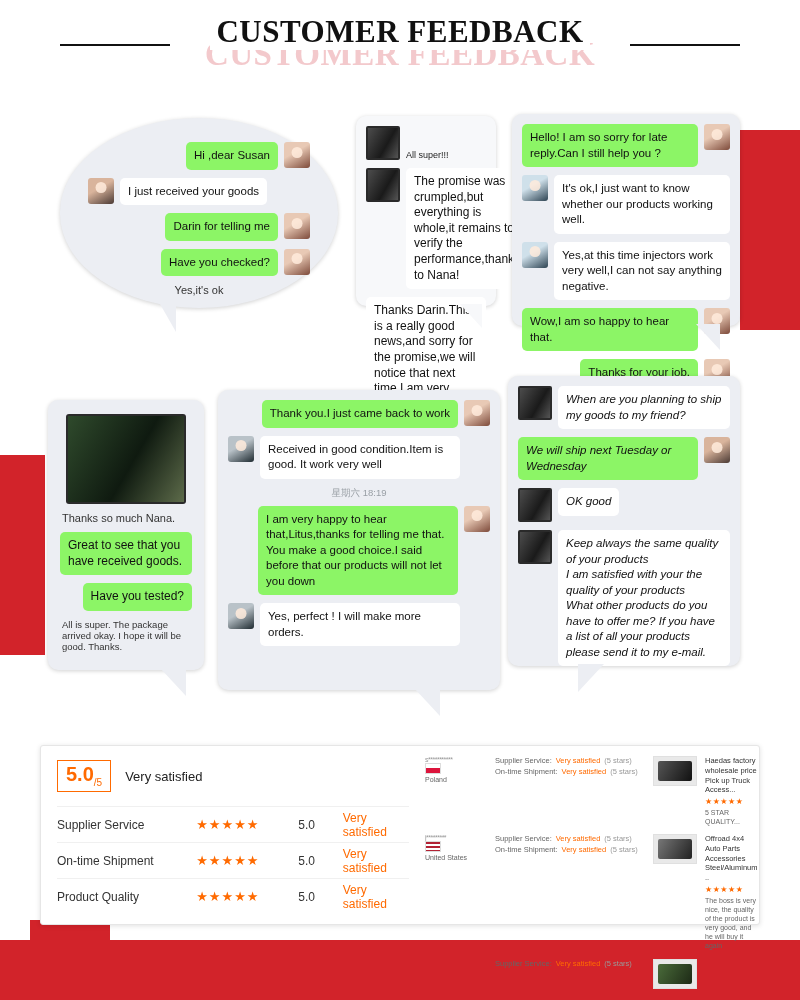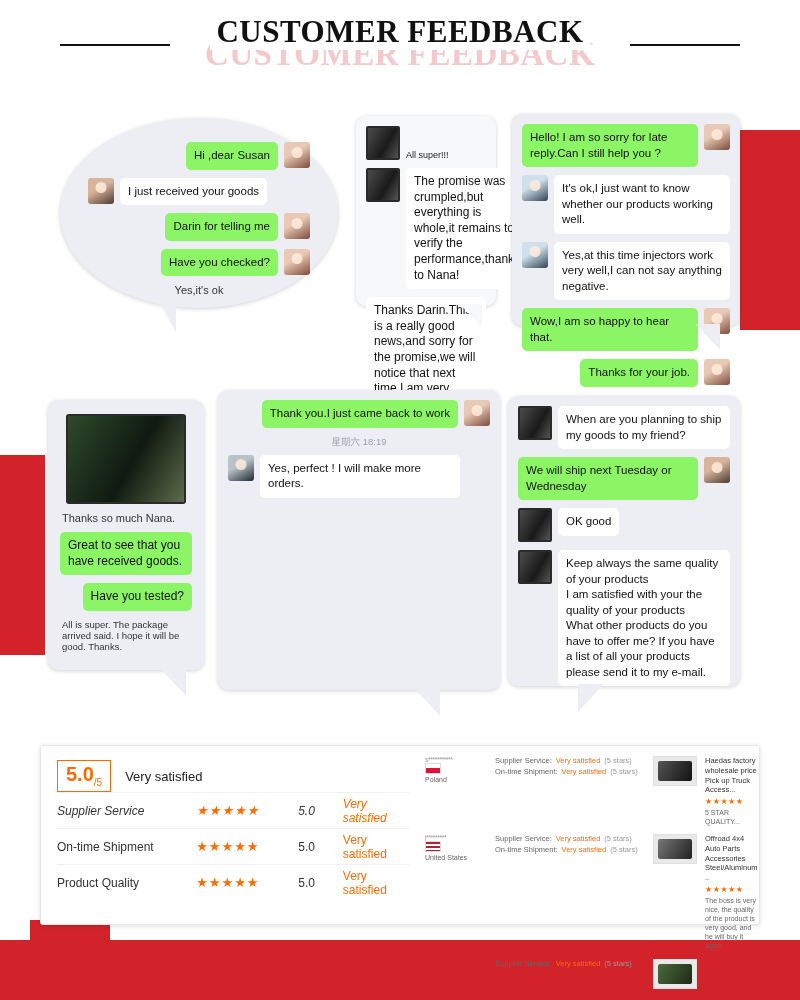--- a/index.html
+++ b/index.html
@@ -218,39 +218,48 @@
 <div class="card" style="left:48px; top:400px; width:156px; height:270px;">
   <div style="padding:2px;">
     <div class="photo big" style="margin:2px auto 8px;"></div>
     <div class="plaintext">Thanks so much Nana.</div>
     <div class="msg">
       <span class="bubble green small">Great to see that you have received goods.</span>
     </div>
     <div class="msg right">
       <span class="bubble green small">Have you tested?</span>
     </div>
-    <div class="plaintext" style="font-size:9.5px;">All is super. The package arrived said. I hope it will be good. Thanks.</div>
+    <div class="plaintext" style="font-size:9.5px;">All is super. The package arrived okay. I hope it will be good. Thanks.</div>
   </div>
   <div class="tail tail-right" style="right:18px; bottom:-26px; border-top:28px solid #eceef3; border-left:26px solid transparent;"></div>
 </div>
 
 <div class="card" style="left:218px; top:390px; width:282px; height:300px;">
   <div class="msg right">
     <span class="avatar f1"></span>
     <span class="bubble green">Thank you.I just came back to work</span>
   </div>
+  <div class="msg">
+    <span class="avatar m2"></span>
+    <span class="bubble grey">Received in good condition.Item is good. It work very well</span>
+  </div>
   <div class="timestamp">星期六 18:19</div>
+  <div class="msg right">
+    <span class="avatar f1"></span>
+    <span class="bubble green" style="white-space:pre-line;">I am very happy to hear that,Litus,thanks for telling me that.
+You make a good choice.I said before that our products will not let you down</span>
+  </div>
   <div class="msg">
     <span class="avatar m2"></span>
     <span class="bubble grey">Yes, perfect ! I will make more orders.</span>
   </div>
   <div class="tail tail-right" style="right:60px; bottom:-26px; border-top:28px solid #eceef3; border-left:26px solid transparent;"></div>
 </div>
 
-<div class="card" style="left:508px; top:396px; width:232px; height:290px;">
+<div class="card" style="left:508px; top:376px; width:232px; height:290px;font-style:italic;">
   <div class="msg">
     <span class="photo"></span>
     <span class="bubble grey">When are you planning to ship my goods to my friend?</span>
   </div>
   <div class="msg right">
     <span class="avatar f2"></span>
     <span class="bubble green">We will ship next Tuesday or Wednesday</span>
   </div>
   <div class="msg">
     <span class="photo"></span>
@@ -267,21 +276,21 @@
 
 <div id="review-panel">
   <div id="review-left">
     <div id="score-row">
       <div id="score-box">
         <span>5.0</span><sub>/5</sub>
       </div>
       <div id="score-label">Very satisfied</div>
     </div>
 
-    <div class="rate-row" style="font-style:italic;">
+    <div class="rate-row" style="margin-top:14px;">
       <span class="rname">Supplier Service</span>
       <span class="stars">★★★★★</span>
       <span class="rnum">5.0</span>
       <span class="rtext">Very satisfied</span>
     </div>
     <div class="rate-row">
       <span class="rname">On-time Shipment</span>
       <span class="stars">★★★★★</span>
       <span class="rnum">5.0</span>
       <span class="rtext">Very satisfied</span>

